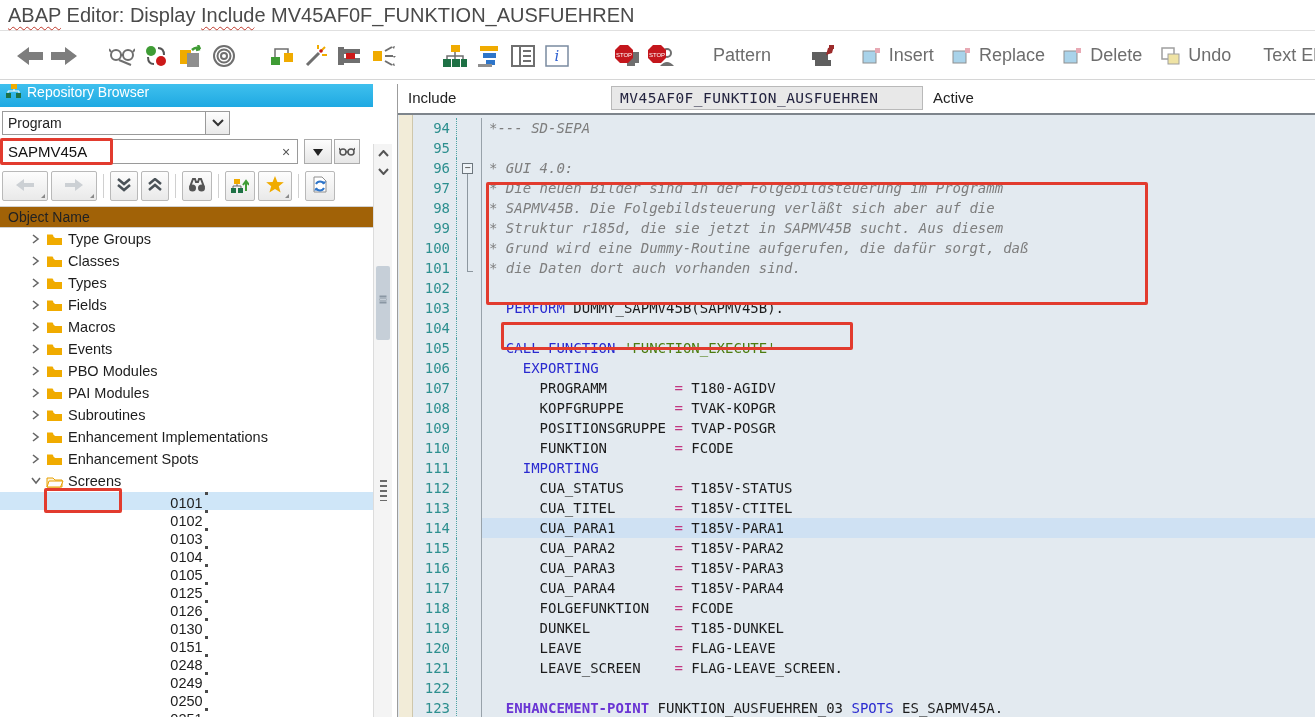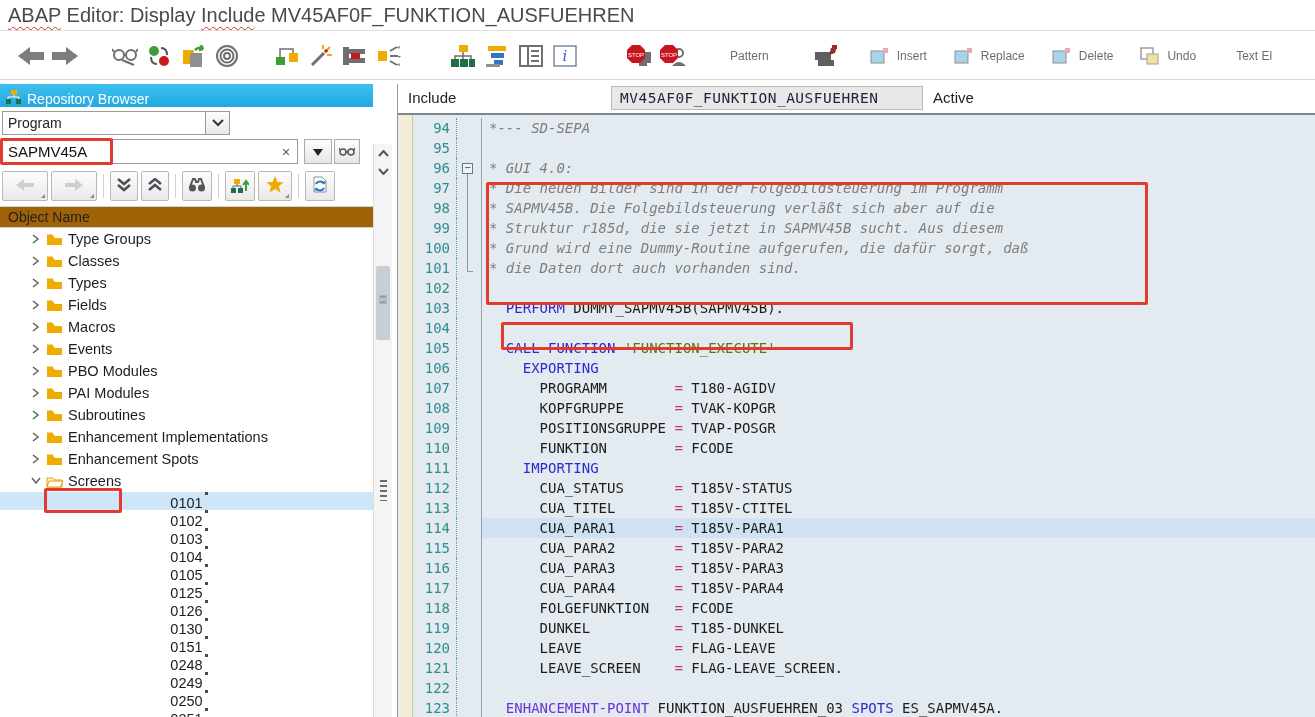--- a/index.html
+++ b/index.html
@@ -15,28 +15,28 @@
               text-decoration-color:#c0392b; text-decoration-thickness:1px;
               text-underline-offset:4px; }
 
   
   .toolbar { position:absolute; left:0; top:32px; width:100%; height:48px;
              background:#fff; border-bottom:1px solid #d6d6d6;
              display:flex; align-items:center; }
   .tbtn { height:36px; min-width:34px; display:flex; align-items:center; justify-content:center;
           gap:6px; border:0; background:transparent; cursor:default; }
   .tbtn svg { display:block; }
-  .tlabel { font-size:12px; color:#6d6d6d; white-space:nowrap; }
+  .tlabel { font-size:18px; color:#6d6d6d; white-space:nowrap; }
   .gap-s { width:14px; } .gap-m { width:26px; } .gap-l { width:40px; }
 
   
   .left { position:absolute; left:0; top:84px; width:373px; height:633px; background:#fff; }
   .rb-header { position:absolute; left:0; top:0; width:373px; height:23px;
                background:linear-gradient(#3fc0ee,#1fa9e2); color:#fff; font-size:14px;
-               display:flex; align-items:flex-end; gap:6px; padding-left:6px; }
+               display:flex; align-items:flex-start; gap:6px; padding-left:6px; }
   .combo { position:absolute; left:2px; top:27px; width:228px; height:24px;
            border:1px solid #9a9a9a; background:#fff; font-size:14px; color:#222;
            display:flex; align-items:center; }
   .combo .val { flex:1; padding-left:5px; }
   .combo .dd { width:24px; height:100%; border-left:1px solid #9a9a9a;
                background:linear-gradient(#fdfdfd,#e9e9e9); display:flex; align-items:center; justify-content:center; }
   .objfield { position:absolute; left:2px; top:55px; width:296px; height:25px;
               border:1px solid #9a9a9a; background:#fff; font-size:15px; color:#111;
               display:flex; align-items:center; }
   .objfield .val { flex:1; padding-left:5px; }
@@ -104,21 +104,21 @@
   .fbox { position:absolute; left:5px; top:5px; width:11px; height:11px; border:1px solid #6d767d;
           background:#eef3f7; font-size:10px; line-height:8px; text-align:center; color:#444; }
   .fline { position:absolute; left:10px; top:0; width:1px; height:100%; background:#8d979f; }
   .fline.end { height:14px; }
   .fline.end::after { content:""; position:absolute; left:0; top:13px; width:6px; height:1px; background:#8d979f; }
   .sc { color:#7e7e7e; font-style:italic; }
   .sk { color:#2a2ad0; }
   .ss { color:#4d7c0f; }
   .so { color:#c23680; }
   .st { color:#1c1c1c; }
-  .se { color:#6a35d4; }
+  .se { color:#6a35d4;font-weight:bold; }
 
   
   .rbox { position:absolute; border:3px solid #e23b2e; border-radius:2px; pointer-events:none; z-index:5; }
   .rbox-objname { left:0px; top:137px; width:113px; height:27px; }
   .rbox-comment { left:88px; top:67px; width:662px; height:123px; }
   .rbox-perform { left:103px; top:207px; width:352px; height:28px; }
 </style>
 </head>
 <body>
 

